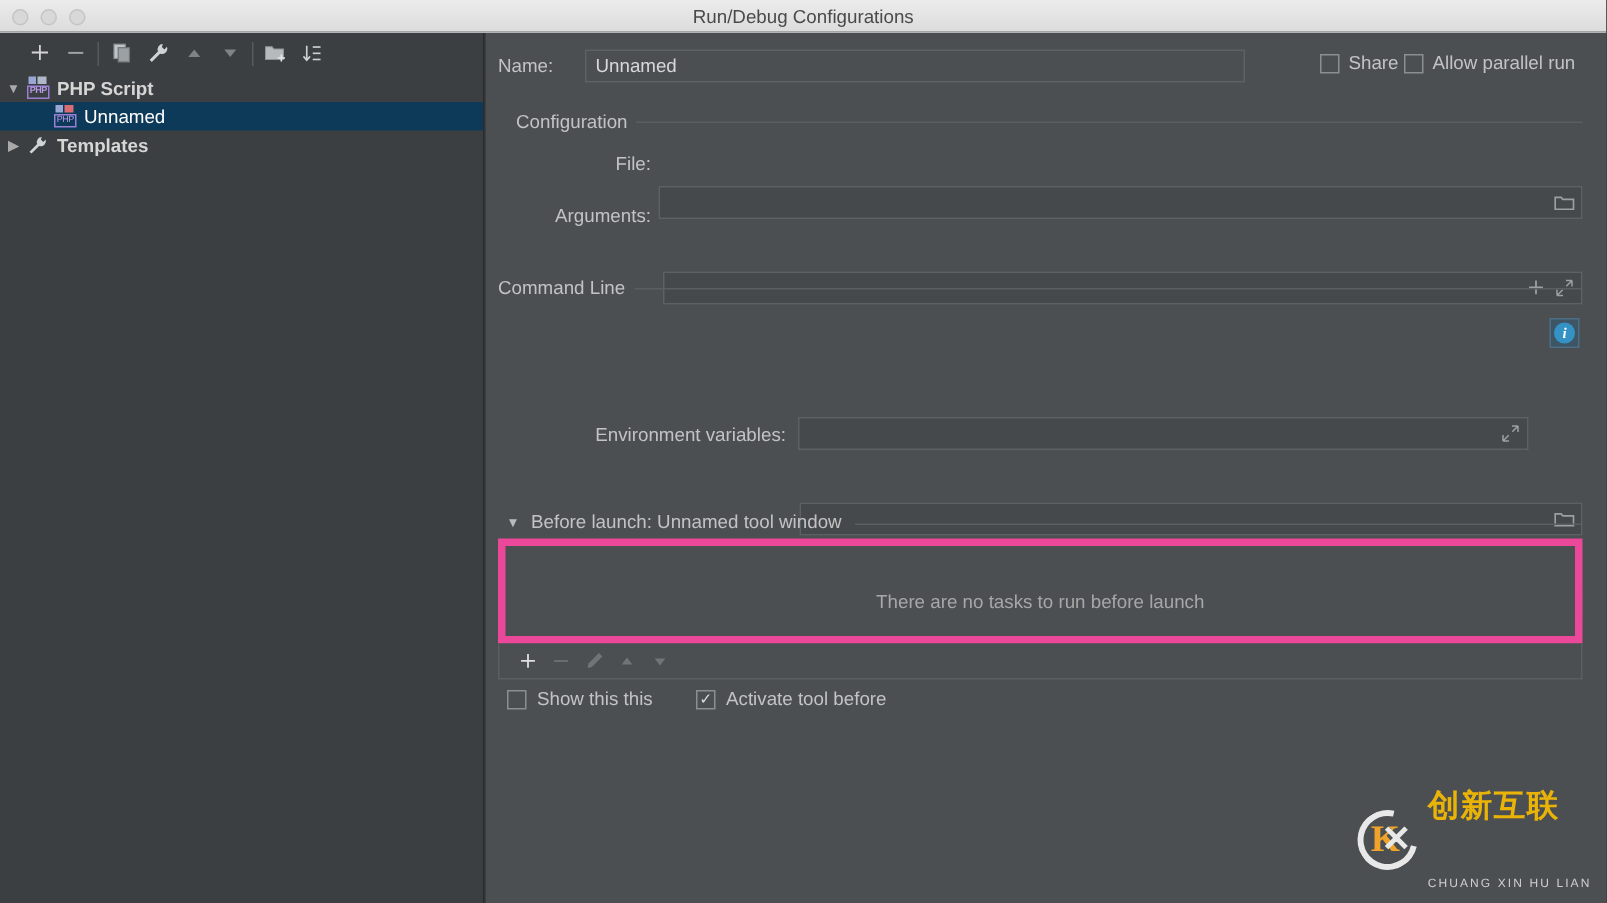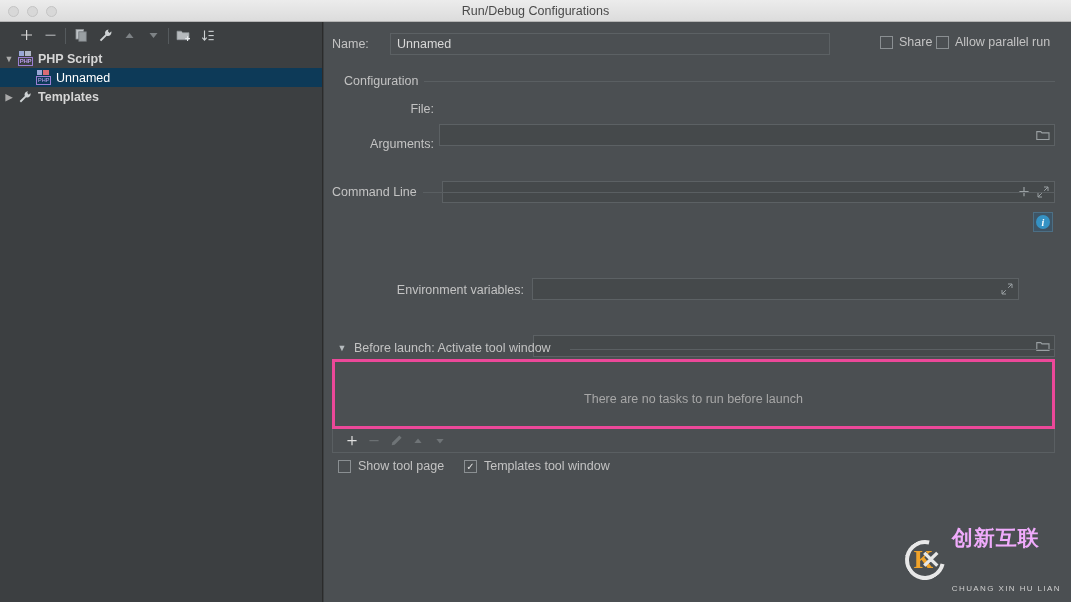--- a/index.html
+++ b/index.html
@@ -175,21 +175,21 @@
     width: 13px; height: 13px;
     border: 1px solid #8a8f92;
     background: #4b4f52;
     display: inline-flex; align-items: center; justify-content: center;
     font-size: 10px; color: #e0e0e0;
     flex: 0 0 13px;
   }
 
   .task-box {
     position: absolute;
-    border: 3px solid #ec4899;
+    border: 5px solid #ec4899;
     background: #4b4f52;
   }
   .task-empty {
     position: absolute; left: 0; right: 0; top: 30px;
     text-align: center; color: #a7a7a7; font-size: 12.5px;
   }
   .task-toolbar {
     position: absolute;
     border: 1px solid #5a5f62; border-top: none;
     background: #4b4f52;
@@ -240,21 +240,21 @@
     line-height: 25px;
   }
   .wm-x {
     position: absolute; left: 16px; top: 8px;
     font-size: 24px; font-weight: bold; color: #e8e8e8;
     font-family: "Liberation Sans", sans-serif;
     line-height: 24px;
   }
   .wm-text { display: flex; flex-direction: column; }
   .wm-cn {
-    font-size: 21px; font-weight: bold; color: #f0abfc;
+    font-size: 21px; font-weight: bold; color: #eab308;
     letter-spacing: 1px; line-height: 23px;
   }
   .wm-en {
     font-size: 8px; color: #cfcfcf; letter-spacing: 1.4px;
     line-height: 11px;
     margin-top: 34px;
   }
 
   svg { display: block; }
 </style>
@@ -447,21 +447,21 @@
             <rect x="1.2" y="0.8" width="9.6" height="11.4" fill="none" stroke="#9aa0a3" stroke-width="1"></rect>
             <rect x="3.2" y="3" width="5.6" height="1" fill="#9aa0a3"></rect>
             <rect x="3.2" y="5.5" width="5.6" height="1" fill="#9aa0a3"></rect>
             <rect x="3.2" y="8" width="5.6" height="1" fill="#9aa0a3"></rect>
           </svg>
         </span>
       </div>
 
       <div class="row" style="left:10px; top:319px;">
         <span style="width:16px; text-align:center; color:#b6bbbe; font-size:9px;">▼</span>
-        <span class="lbl" style="margin-left:4px;">Before launch: Activate tool window</span>
+        <span class="lbl" style="margin-left:4px;">Before launch: Unnamed tool window</span>
       </div>
       <div class="group-line" style="left:246px; top:327px; width:485px;"></div>
 
       <div class="task-box" style="left:8px; top:337px; width:723px; height:70px;">
         <div class="task-empty">There are no tasks to run before launch</div>
       </div>
 
       <div class="task-toolbar" style="left:8px; top:407px; width:723px; height:24px;">
         <div class="mini-btn">
           <svg width="12" height="12" viewBox="0 0 12 12">
@@ -485,25 +485,25 @@
         </div>
         <div class="mini-btn">
           <svg width="12" height="12" viewBox="0 0 12 12">
               <path d="M6 8.6 2.4 4h7.2z" fill="#6f7477"></path>
             </svg>
         </div>
       </div>
 
       <div class="row" style="left:14px; top:437px;">
         <span class="checkbox"></span>
-        <span class="lbl" style="margin-left:7px;">Show tool page</span>
+        <span class="lbl" style="margin-left:7px;">Show this this</span>
       </div>
       <div class="row" style="left:140px; top:437px;">
         <span class="checkbox">✓</span>
-        <span class="lbl" style="margin-left:7px;">Templates tool window</span>
+        <span class="lbl" style="margin-left:7px;">Activate tool before</span>
       </div>
 
       <div class="watermark">
         <div class="wm-logo">
           <div class="wm-ring"></div>
           <div class="wm-k">K</div>
           <div class="wm-x">✕</div>
         </div>
         <div class="wm-text">
           <span class="wm-cn">创新互联</span>

